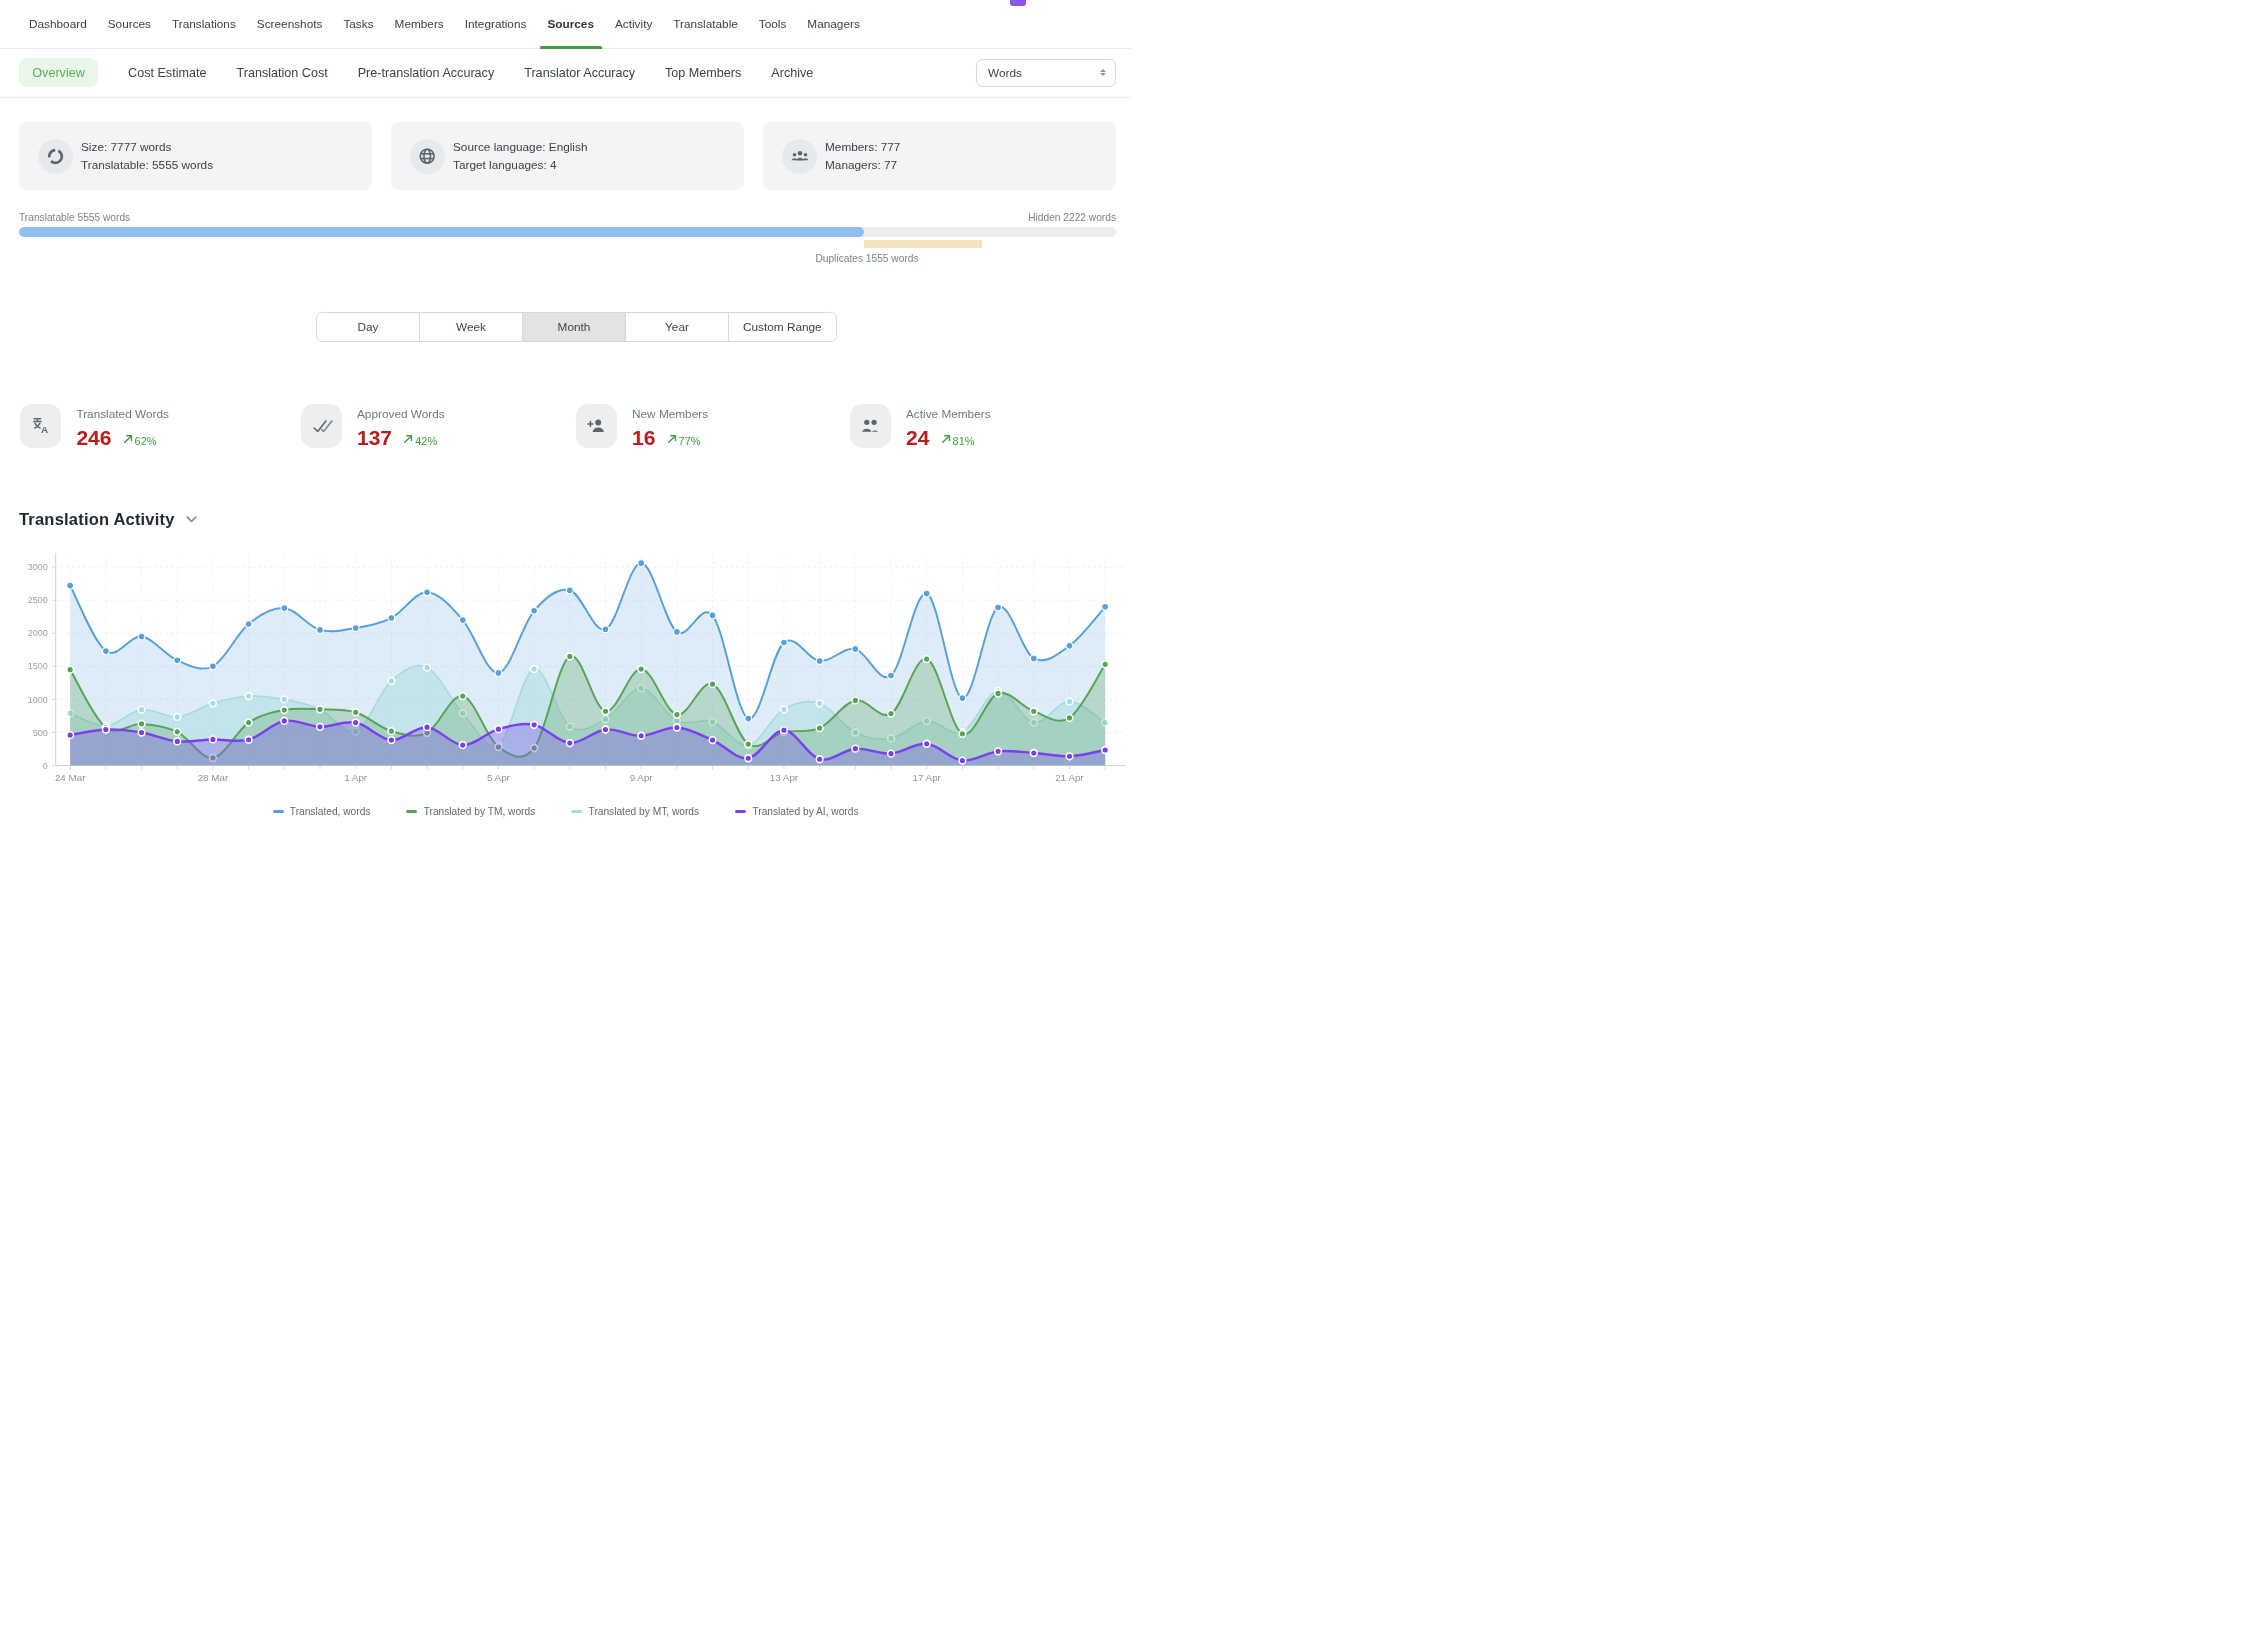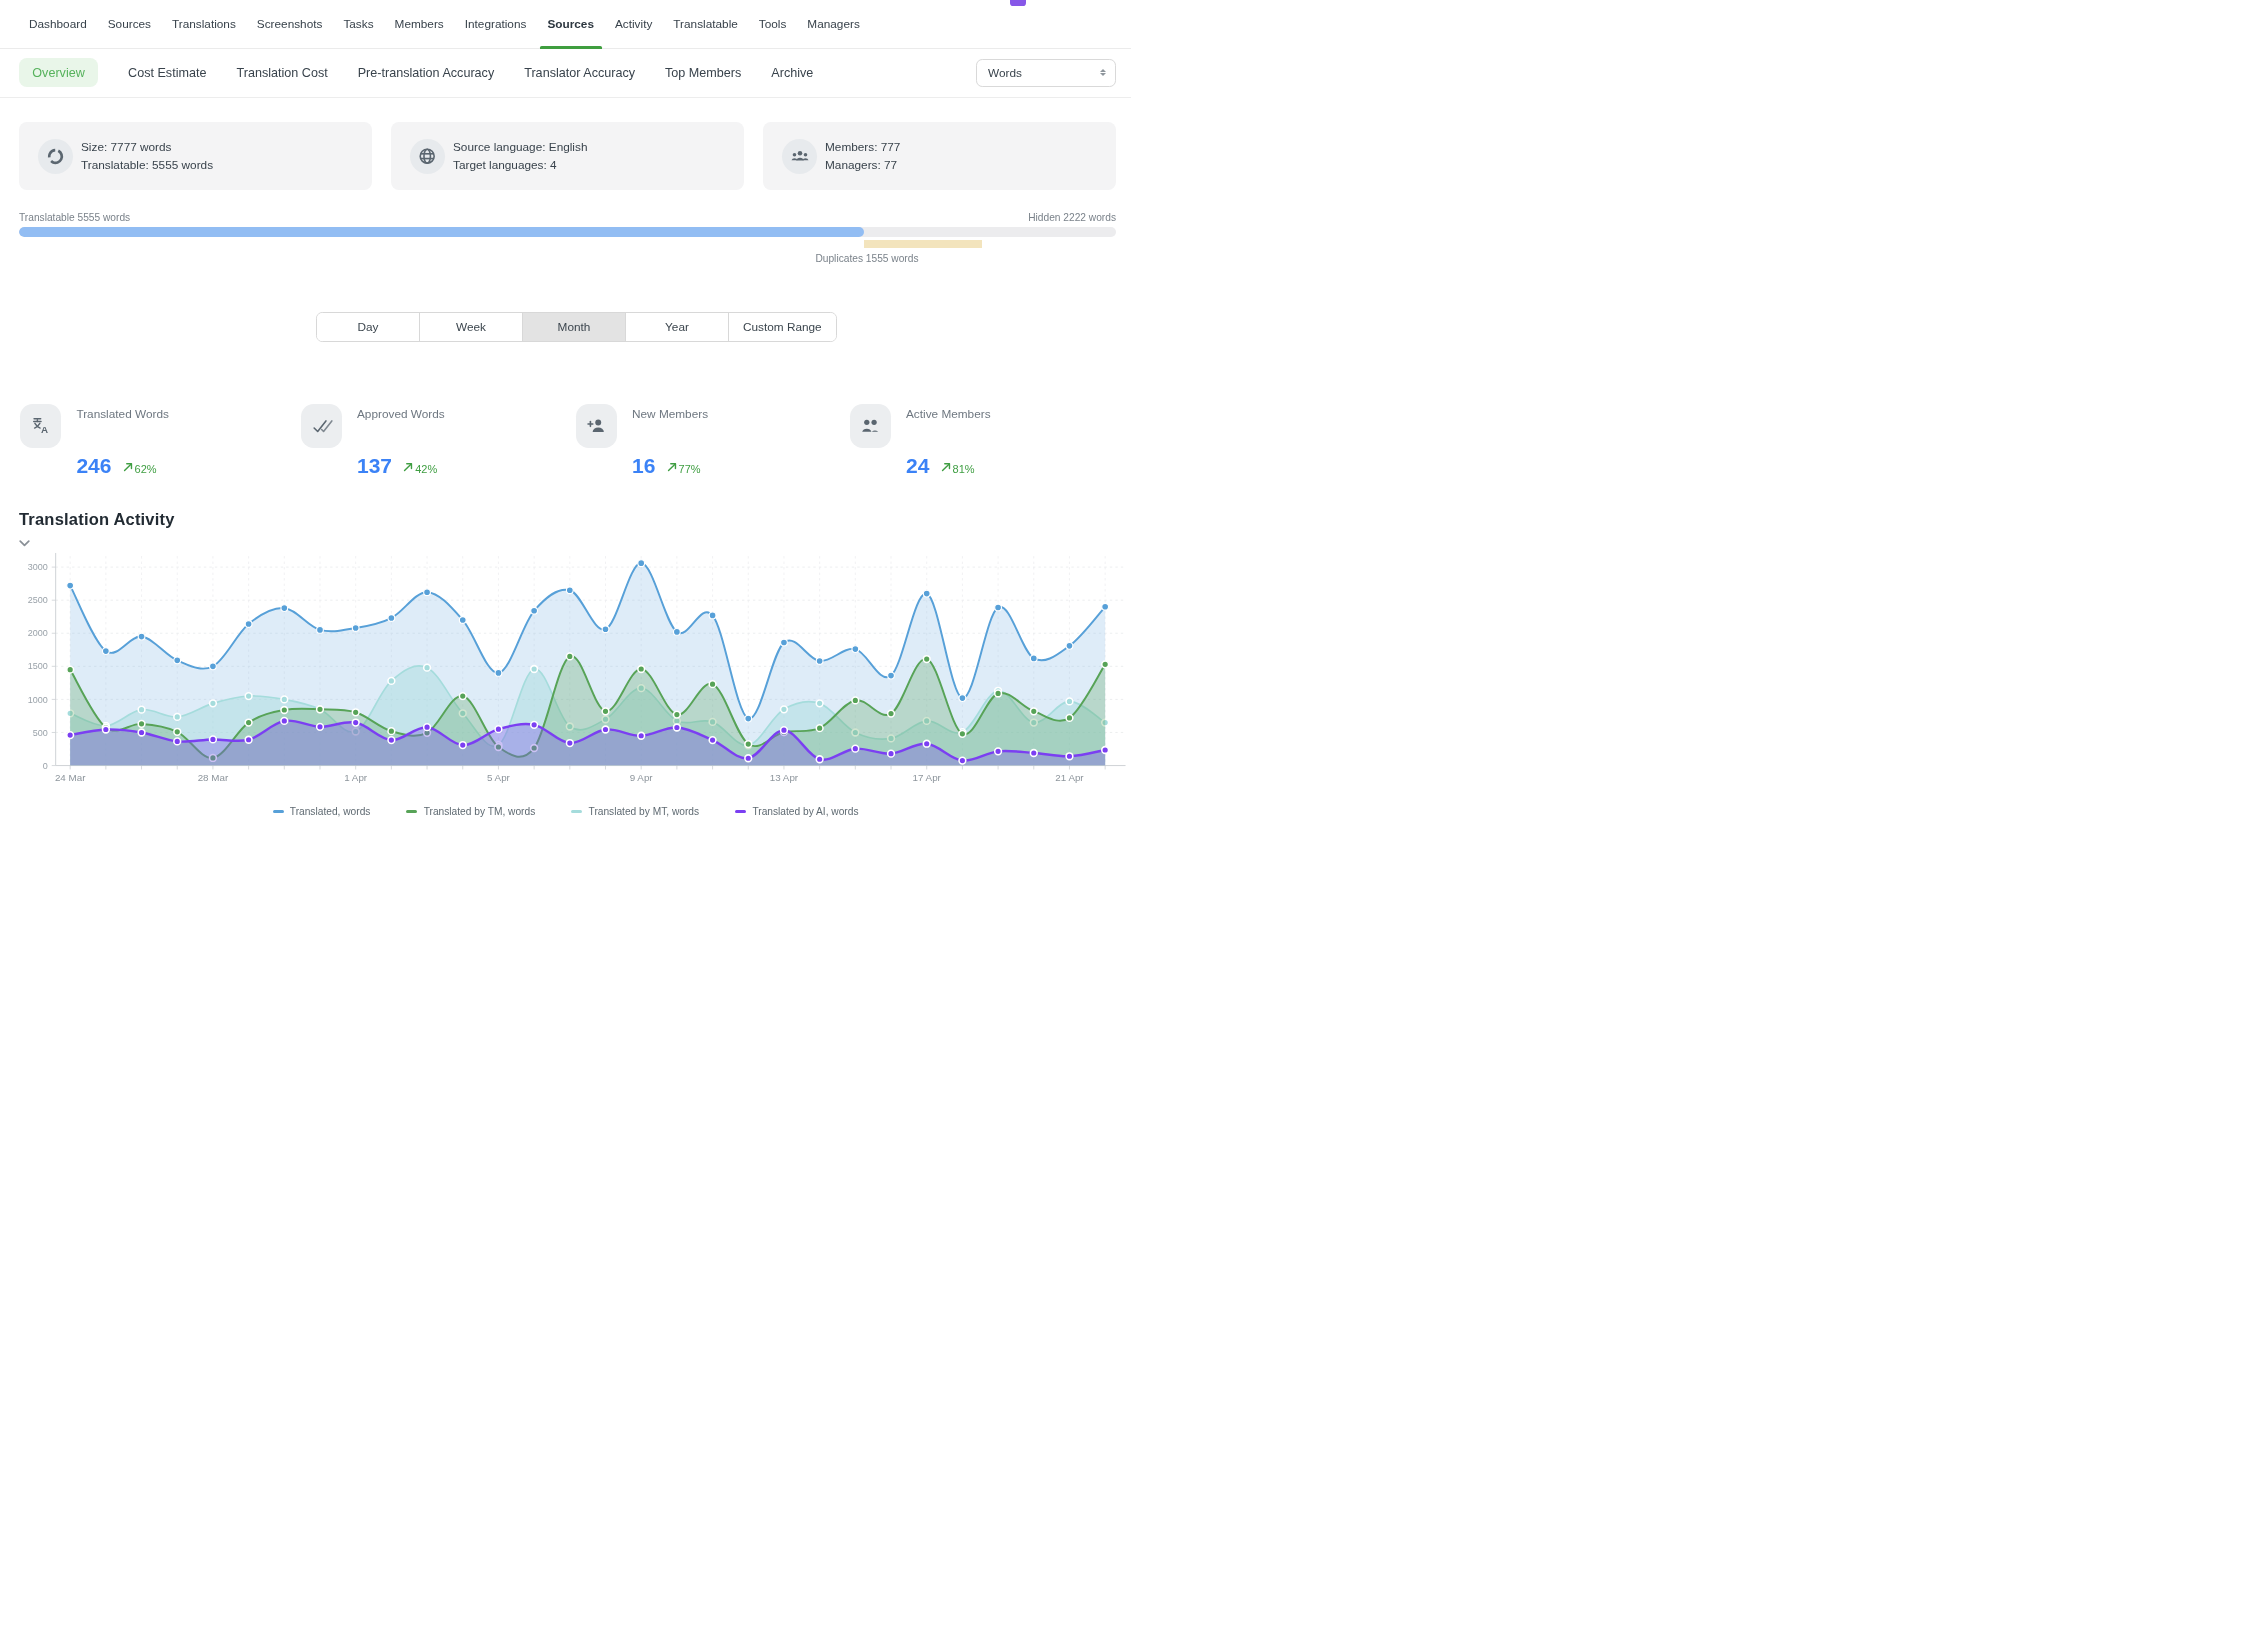--- a/index.html
+++ b/index.html
@@ -56,25 +56,25 @@
     font-size:11.8px; color:#3c464e; border-right:0.8px solid #d8d8d8; cursor:pointer; background:#fff; }
   .range-tab:last-child { border-right:none; }
   .range-tab.selected { background:#e3e3e3; }
 
   
   .metrics { position:absolute; top:404px; left:0; right:0; height:71px; }
   .metric { position:absolute; top:0; display:flex; gap:15px; }
   .metric .micn { width:41px; height:44px; border-radius:12.6px; background:#eceef0; display:flex;
     align-items:center; justify-content:center; flex:none; }
   .metric .mlabel { font-size:11.8px; color:#6e7780; margin:3.1px 0 5.5px; }
-  .metric .mval { font-size:21px; font-weight:700; color:#3b82f6; line-height:1; display:inline-block;margin-top:28px; }
+  .metric .mval { font-size:21px; font-weight:700; color:#b91c1c; line-height:1; display:inline-block; }
   .metric .mchange { font-size:11px; color:#3f9e42; margin-left:7.9px; display:inline-flex; align-items:center; gap:1.6px; }
 
   
-  .section-head { position:absolute; top:510px; left:19px; display:flex; gap:11px;flex-direction:column; }
+  .section-head { position:absolute; top:510px; left:19px; display:flex; align-items:center; gap:11px; }
   .section-head h2 { font-size:16.5px; font-weight:700; color:#222b33; letter-spacing:0.2px; }
 
   
   .chart-box { position:absolute; top:542px; left:0; width:1131px; height:251px; }
   svg text { font-family:"Liberation Sans", sans-serif; }
   .legend { position:absolute; top:806px; left:0; right:0; display:flex; justify-content:center;
     gap:36px; align-items:center; }
   .legend .li { display:flex; align-items:center; gap:6.3px; font-size:10.2px; color:#5f6a72; cursor:pointer; }
   .legend .dash { width:11px; height:3.1px; border-radius:1.6px; display:inline-block; }
 </style>

